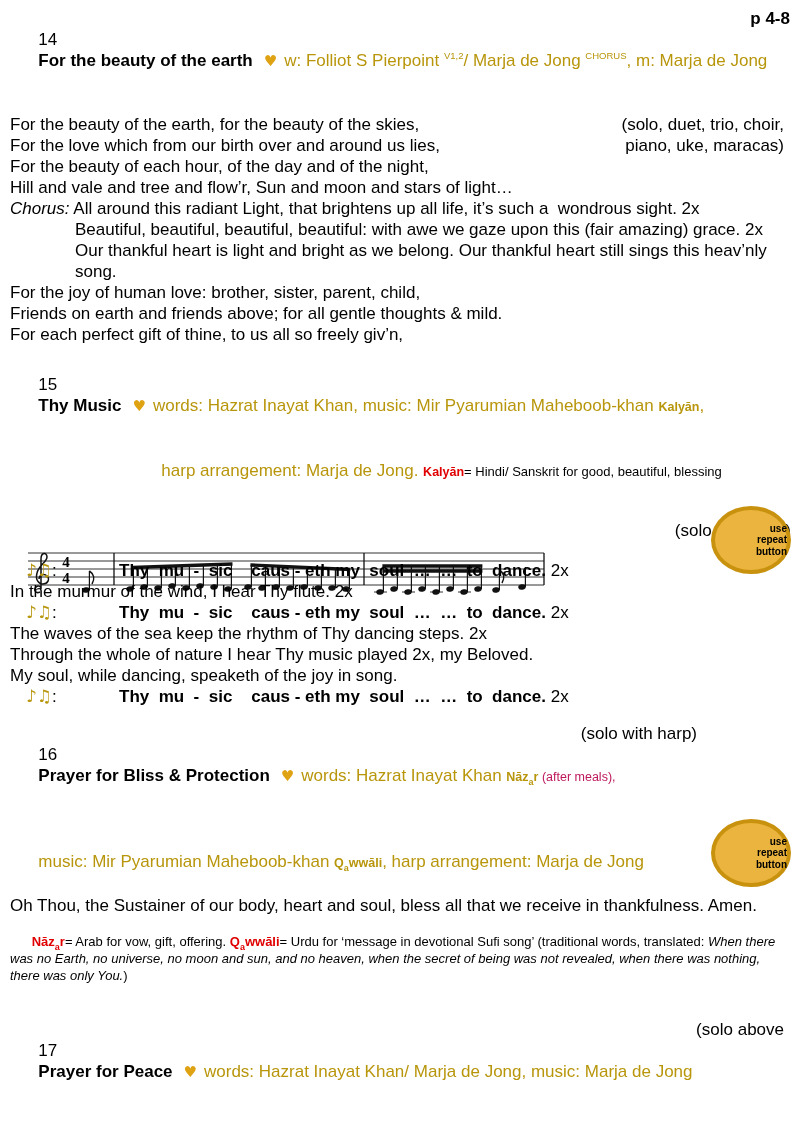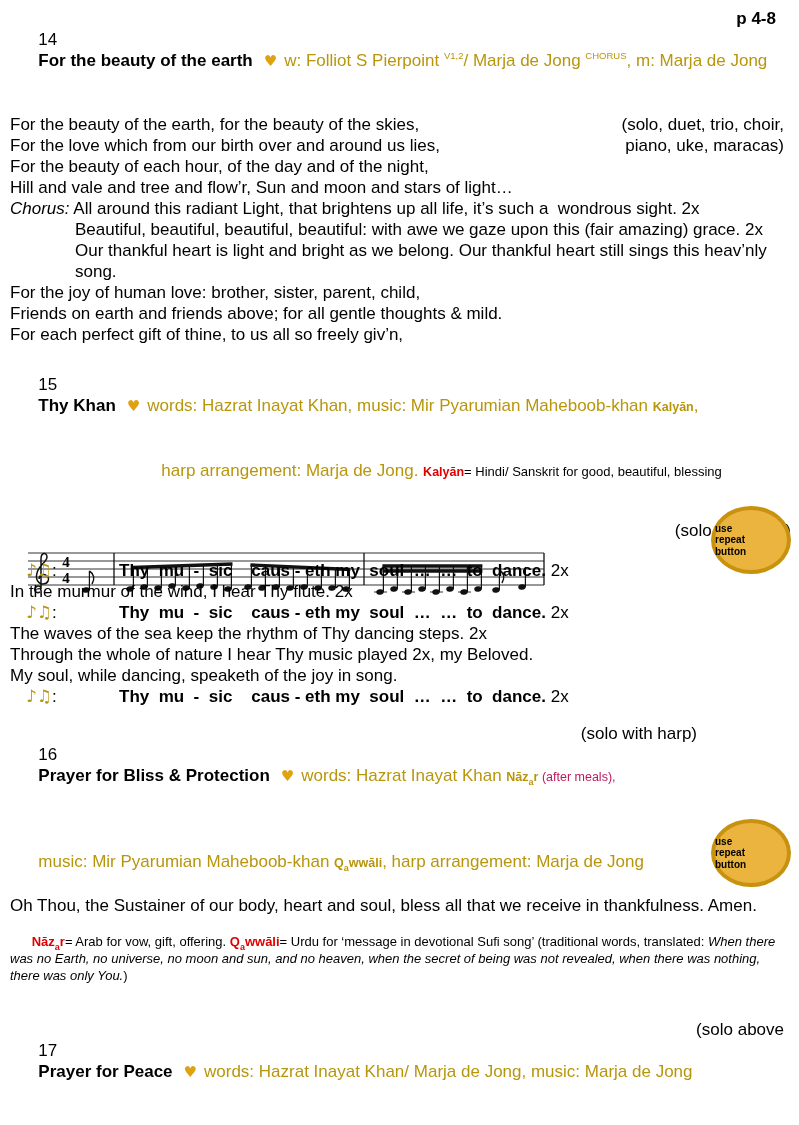--- a/index.html
+++ b/index.html
@@ -11,36 +11,36 @@
   .line{position:relative;white-space:pre-wrap;min-height:21px;}
   .right{position:absolute;right:7px;top:0;white-space:nowrap;}
   .right.inset{right:94px;}
   .title{font-weight:bold;}
   .heart{color:#DFA213;font-family:"DejaVu Sans",sans-serif;margin:0 7px 0 11px;font-size:15px;}
   .credit{color:#B8960C;}
   sup.cr{font-size:9.5px;color:#B8960C;line-height:0;}
   .term{color:#B8960C;font-weight:bold;font-size:12.5px;}
   .term sub,.red sub{font-size:9px;line-height:0;}
   .gold-small{color:#be185d;font-size:12.5px;}
-  .pageref{position:absolute;right:15px;top:0;font-weight:bold;}
+  .pageref{position:absolute;right:1px;top:0;font-weight:bold;}
   .it{font-style:italic;}
   .b{font-weight:bold;margin-left:29px;}
   .ind-chorus{padding-left:65px;}
   .hdr2-15{padding-left:123px;}
   .red{color:#E00000;font-weight:bold;}
   .footnote{font-size:13px;line-height:17px;white-space:pre-wrap;}
   .footnote .red{font-size:13px;}
   .notes-glyph{color:#B8960C;font-family:"DejaVu Sans",sans-serif;}
   .refrain-label{display:inline-block;width:64px;padding-left:16px;}
   .staff-line{height:52px;margin:1px 0 3px 0;}
   .staff-svg{margin-left:16px;display:block;}
   .staff-caption{position:absolute;right:0;top:15px;white-space:nowrap;}
   .repeat-btn{position:absolute;width:80px;height:68px;border-radius:50%;
       background:#EBB43E;border:4px solid #C9920E;box-sizing:border-box;
-      display:flex;flex-direction:column;align-items:flex-start;justify-content:center;
+      display:flex;flex-direction:column;align-items:flex-end;justify-content:center;
       font-size:10px;font-weight:bold;line-height:11.5px;text-align:center;color:#000;cursor:pointer;}
   #repeat-btn-1{left:711px;top:506px;}
   #repeat-btn-2{left:711px;top:819px;}
   .sec{margin:0;}
   .mt8{margin-top:8px;}
   .mt16{margin-top:16px;}.mt18{margin-top:18px;}
   svg .stem{stroke:#111;stroke-width:1.2;}
   svg .beam{stroke:#111;stroke-width:3.4;}
   svg .sline{stroke:#333;stroke-width:1;}
   svg .bar{stroke:#111;stroke-width:1.3;}
@@ -67,21 +67,21 @@
     <div class="line ind-chorus">Beautiful, beautiful, beautiful, beautiful: with awe we gaze upon this (fair amazing) grace. 2x</div>
     <div class="line ind-chorus">Our thankful heart is light and bright as we belong. Our thankful heart still sings this heav’nly song.</div>
     <div class="line">For the joy of human love: brother, sister, parent, child,</div>
     <div class="line">Friends on earth and friends above; for all gentle thoughts &amp; mild.</div>
     <div class="line">For each perfect gift of thine, to us all so freely giv’n,</div>
   </section>
 
   <section class="sec mt8">
     <div class="line">
       <span>15</span>
-      <span class="title">Thy Khan</span><span class="heart">♥</span><span class="credit">words: Hazrat Inayat Khan, music: Mir Pyarumian Maheboob-khan </span><span class="term">Kalyān</span><span class="credit">,</span>
+      <span class="title">Thy Music</span><span class="heart">♥</span><span class="credit">words: Hazrat Inayat Khan, music: Mir Pyarumian Maheboob-khan </span><span class="term">Kalyān</span><span class="credit">,</span>
     </div>
     <div class="line hdr2-15">
       <span class="credit">harp arrangement: Marja de Jong. </span><span class="red" style="font-size:12.5px">Kalyān</span><span style="font-size:13px">= Hindi/ Sanskrit for good, beautiful, blessing</span>
     </div>
     <div class="line staff-line">
       <svg class="staff-svg" width="520" height="50" viewBox="0 0 520 50">
         <line class="sline" x1="2" y1="6" x2="518" y2="6"></line>
         <line class="sline" x1="2" y1="14" x2="518" y2="14"></line>
         <line class="sline" x1="2" y1="22" x2="518" y2="22"></line>
         <line class="sline" x1="2" y1="30" x2="518" y2="30"></line>

